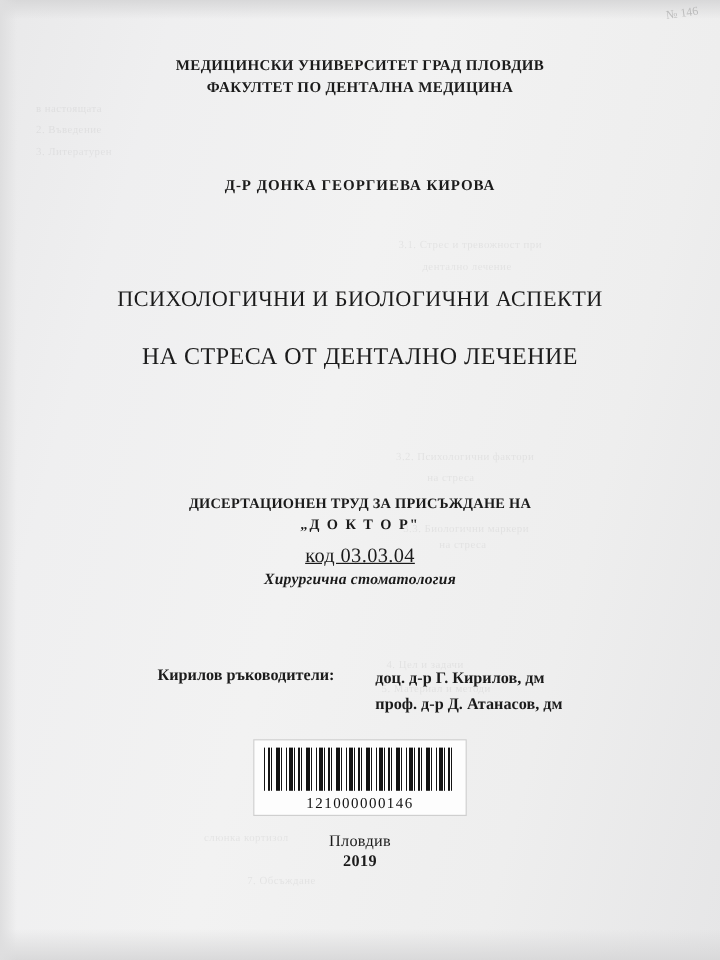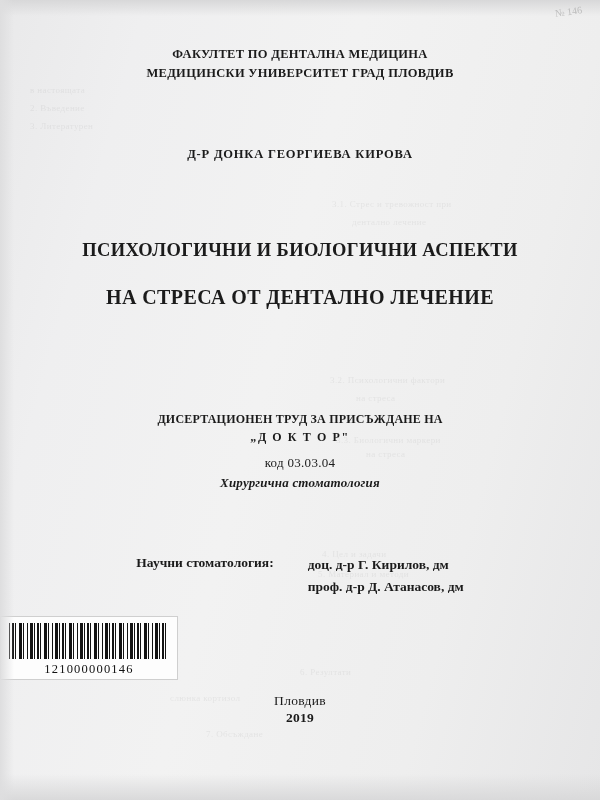--- a/index.html
+++ b/index.html
@@ -50,21 +50,21 @@
     line-height: 19px;
   }
   .author {
     margin-top: 64px;
     font-weight: bold;
     font-size: 12.5px;
     letter-spacing: 0.8px;
   }
   .title {
     margin-top: 74px;
-    font-weight: bold;
+    font-weight: normal;
     font-size: 18.5px;
     letter-spacing: 0.4px;
     line-height: 28px;
   }
   .title .line2 {
     margin-top: 19px;
     font-size: 20px;
   }
   .thesis-block {
     margin-top: 99px;
@@ -72,23 +72,24 @@
     font-size: 12px;
     line-height: 18px;
     letter-spacing: 0.2px;
     text-align: center;
   }
   .thesis-block .doctor {
     letter-spacing: 1.6px;
   }
   .code {
     margin-top: 8px;
-    font-size: 13px;
+    font-size: 17px;
     font-weight: normal;
     letter-spacing: 0.3px;
+    text-decoration: underline;
   }
   .specialty {
     margin-top: 2px;
     font-size: 13px;
     font-style: italic;
     letter-spacing: 0.2px;
   }
   .supervisors {
     margin-top: 62px;
     display: flex;
@@ -103,20 +104,21 @@
   }
   .supervisors-names {
     text-align: left;
     font-weight: bold;
     font-size: 13.5px;
     line-height: 22px;
   }
   .barcode-wrap {
     margin-top: 18px;
     display: flex;
+    justify-content: center;
   }
   .barcode-box {
     background: #fdfdfd;
     border: 1px solid #cfcfcf;
     padding: 6px 8px 2px 8px;
     width: 160px;
   }
   .barcode-bars {
     height: 36px;
     width: 100%;
@@ -210,40 +212,40 @@
 
   <div class="scan-edge-top"></div>
   <div class="scan-edge-bottom"></div>
   <div class="scan-edge-left"></div>
 
   <div class="corner-mark">№ 146</div>
 
   <div class="content">
 
     <div class="univ">
+      <div>МЕДИЦИНСКИ УНИВЕРСИТЕТ ГРАД ПЛОВДИВ</div>
       <div>ФАКУЛТЕТ ПО ДЕНТАЛНА МЕДИЦИНА</div>
-      <div>МЕДИЦИНСКИ УНИВЕРСИТЕТ ГРАД ПЛОВДИВ</div>
     </div>
 
     <div class="author">Д-Р ДОНКА ГЕОРГИЕВА КИРОВА</div>
 
     <div class="title">
       <div class="line1">ПСИХОЛОГИЧНИ И БИОЛОГИЧНИ АСПЕКТИ</div>
       <div class="line2">НА СТРЕСА ОТ ДЕНТАЛНО ЛЕЧЕНИЕ</div>
     </div>
 
     <div class="thesis-block">
       <div>ДИСЕРТАЦИОНЕН ТРУД ЗА ПРИСЪЖДАНЕ НА</div>
       <div class="doctor">„Д О К Т О Р"</div>
       <div class="code">код 03.03.04</div>
       <div class="specialty">Хирургична стоматология</div>
     </div>
 
     <div class="supervisors">
-      <div class="supervisors-label">Научни стоматология:</div>
+      <div class="supervisors-label">Кирилов ръководители:</div>
       <div class="supervisors-names">
         <div>доц. д-р Г. Кирилов, дм</div>
         <div>проф. д-р Д. Атанасов, дм</div>
       </div>
     </div>
 
     <div class="barcode-wrap">
       <div class="barcode-box">
         <div class="barcode-bars"></div>
         <div class="barcode-number">121000000146</div>

